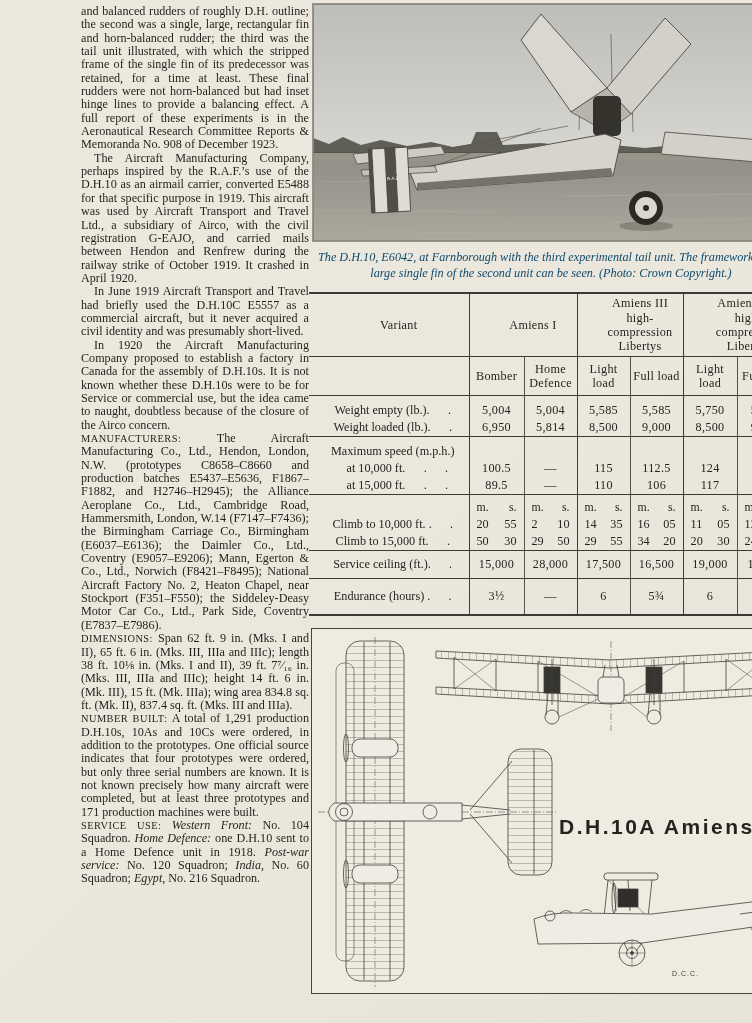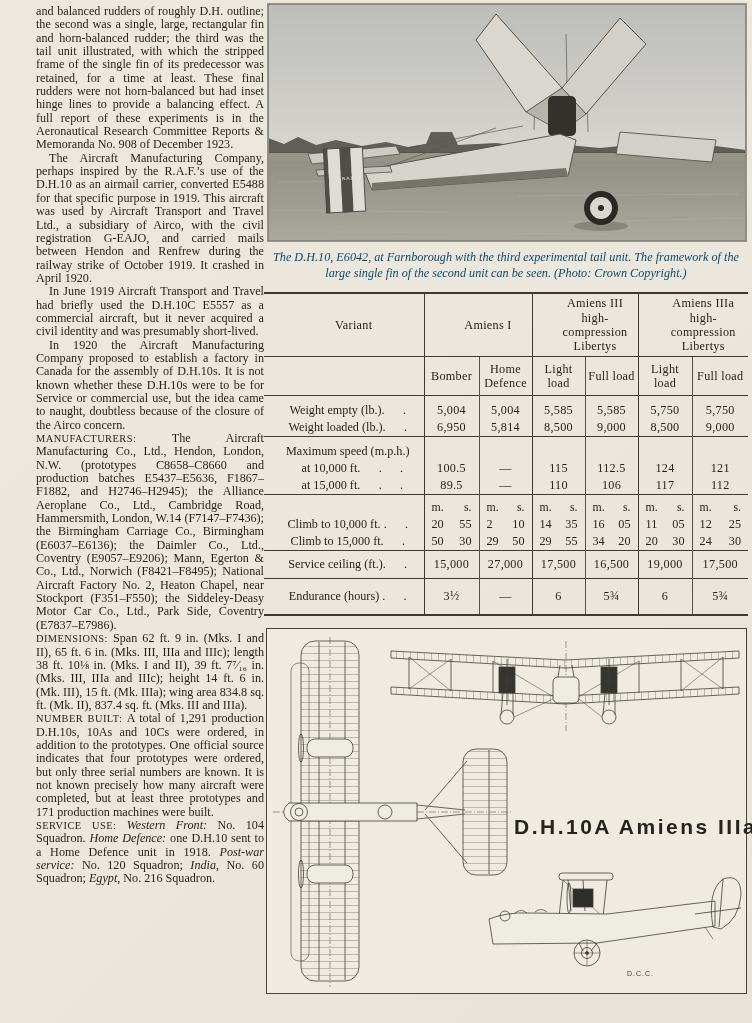--- a/index.html
+++ b/index.html
@@ -2,21 +2,21 @@
 <html><head>
 <meta charset="utf-8">
 <style>
   html,body{margin:0;padding:0;}
   body{
     width:752px;height:1023px;overflow:hidden;position:relative;
     background:linear-gradient(135deg,#ece8de 0%,#ebe7dd 55%,#e7e3d8 100%);
     font-family:"Liberation Serif","DejaVu Serif",serif;
     color:#221f1a;
   }
-  .page{position:absolute;inset:0;}
+  .page{position:absolute;inset:0;margin-left:45px;}
 
   
   .left-col{
     position:absolute;left:36px;top:5px;width:228px;height:1014px;overflow:hidden;
     font-size:12.15px;line-height:13.35px;text-align:justify;
   }
   .para{margin:0;}
   .para.indent{text-indent:13px;}
   .smallcaps{font-size:10.4px;letter-spacing:.45px;}
   .italic{font-style:italic;}
@@ -342,21 +342,21 @@
         <td class="vt">
               <div class="pair">
                 <span>24</span>
                 <span>30</span>
               </div>
             </td>
       </tr>
       <tr class="sect ceil">
         <td class="lbl">Service ceiling (ft.).  .</td>
         <td class="c vh">15,000</td>
-        <td class="c vt">27,000</td>
+        <td class="c vt">28,000</td>
         <td class="c vh">17,500</td>
         <td class="c vt">16,500</td>
         <td class="c vh">19,000</td>
         <td class="c vt">17,500</td>
       </tr>
       <tr class="sect endu">
         <td class="lbl">Endurance (hours) .  .</td>
         <td class="c vh">3½</td>
         <td class="c vt">—</td>
         <td class="c vh">6</td>

